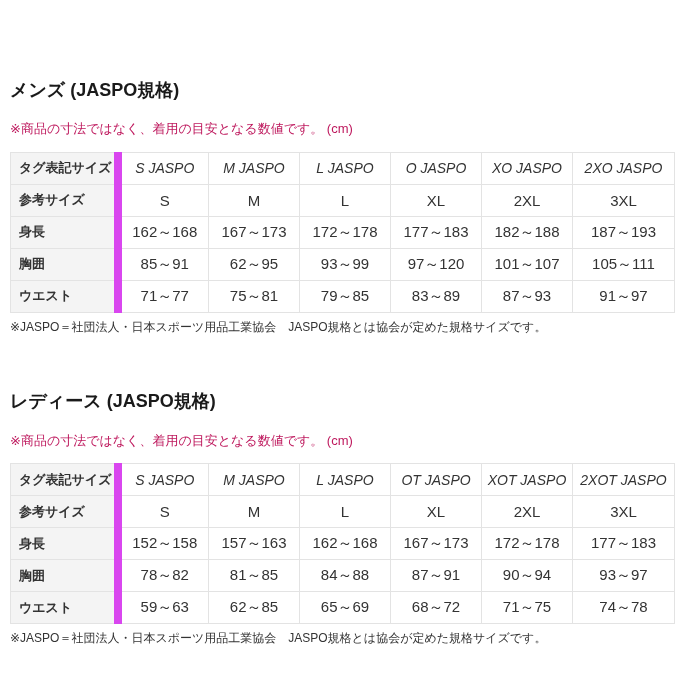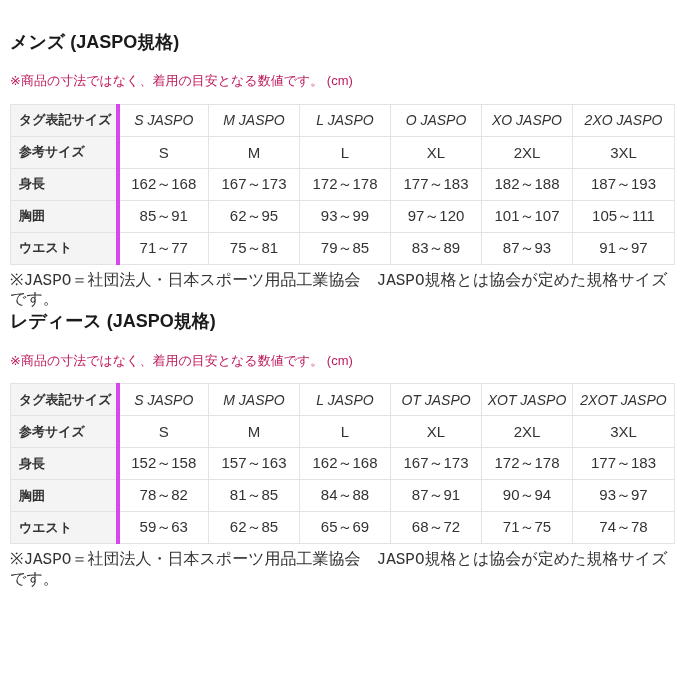--- a/index.html
+++ b/index.html
@@ -8,30 +8,31 @@
     background: #ffffff;
   }
   body {
     width: 680px;
     height: 680px;
     overflow: hidden;
     font-family: "Liberation Sans", "DejaVu Sans", sans-serif;
     color: #333333;
   }
   .page {
-    padding: 31px 6px 0 10px;
+    padding: 79px 6px 0 10px;
   }
   .section-title {
     font-size: 18px;
     font-weight: bold;
     color: #1a1a1a;
     margin: 0;
     line-height: 1.3;
   }
   .section-title.second {
+    margin-top: 56px;
   }
   .note {
     font-size: 13px;
     color: #be185d;
     margin: 19px 0 0 0;
     line-height: 1.2;
   }
   table.size-table {
     border-collapse: collapse;
     table-layout: fixed;
@@ -41,44 +42,43 @@
   table.size-table th,
   table.size-table td {
     border: 1px solid #e3e3e3;
     height: 31px;
     vertical-align: middle;
     overflow: hidden;
     white-space: nowrap;
   }
   table.size-table th.row-header {
     background: #f4f4f4;
-    border-right: 4px solid #d946ef;
+    border-right: 8px solid #d946ef;
     font-size: 13px;
     font-weight: bold;
     text-align: left;
     padding: 0 4px 0 8px;
     color: #333333;
   }
   table.size-table td {
     background: #ffffff;
     text-align: center;
     font-size: 15px;
     color: #333333;
     padding: 0 2px;
   }
   table.size-table tr.tag-row td {
     font-size: 14px;
     font-style: italic;
   }
   .footnote {
-    font-size: 16px;
+    font-size: 12px;
     color: #333333;
     margin: 7px 0 0 0;
     line-height: 1.2;
-    font-family: Liberation Mono, monospace;
   }
 </style>
 </head>
 <body>
 
 <div class="page">
 
   <section>
     <h2 class="section-title">メンズ (JASPO規格)</h2>
     <p class="note">※商品の寸法ではなく、着用の目安となる数値です。 (cm)</p>

